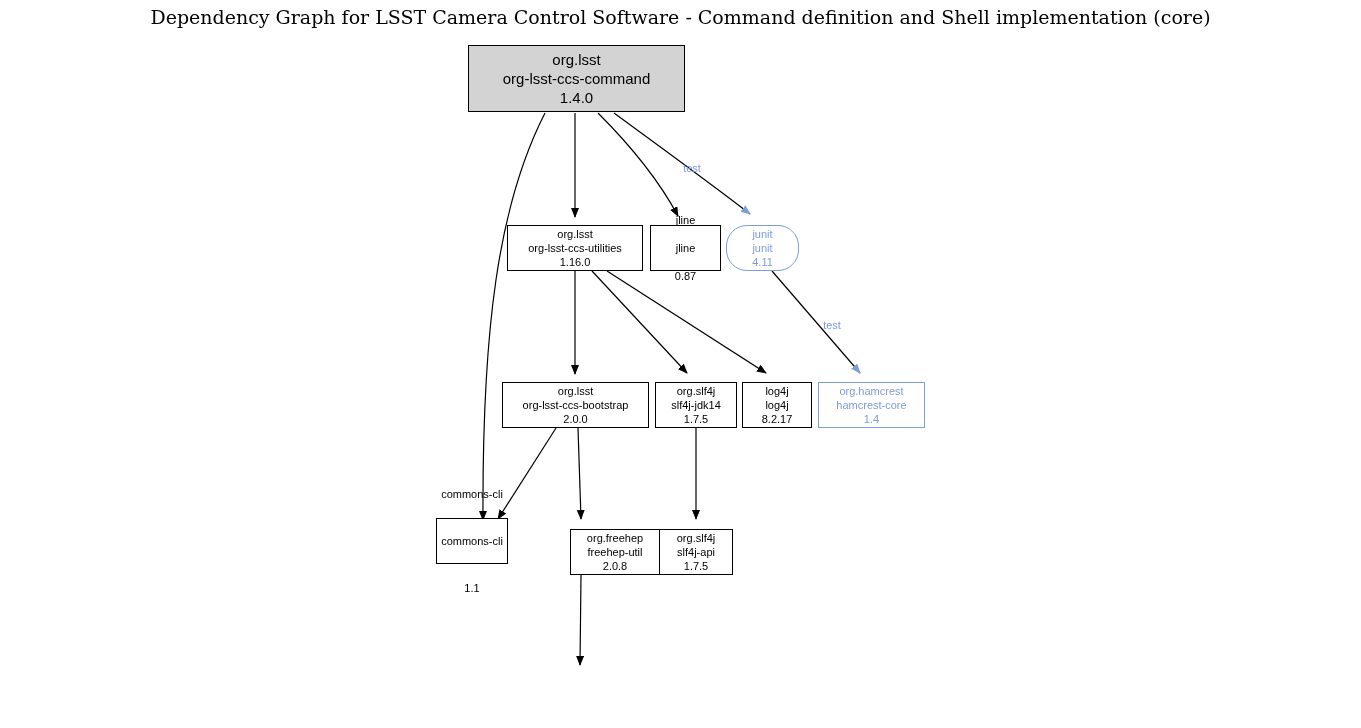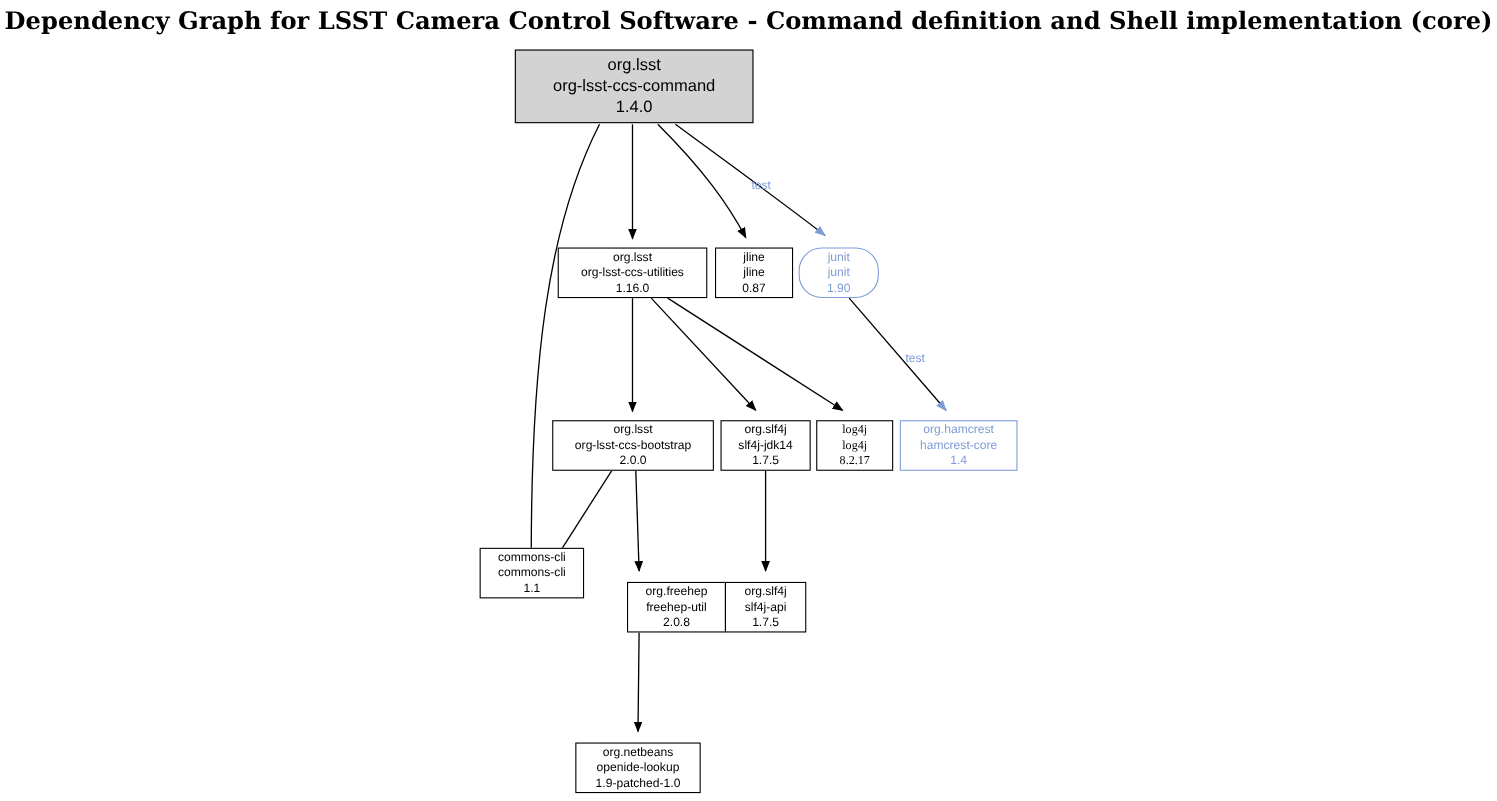--- a/index.html
+++ b/index.html
@@ -1,19 +1,19 @@
 <!DOCTYPE html>
 <html><head>
 <meta charset="utf-8">
 <style>
   html,body{margin:0;padding:0;background:#ffffff;}
   .canvas{position:relative;width:1361px;height:728px;background:#ffffff;
           font-family:"Liberation Sans",sans-serif;overflow:hidden;}
   .graph-title{position:absolute;top:6px;left:0;width:100%;text-align:center;
-          font-family:"DejaVu Serif",serif;font-size:22px;color:#000000;white-space:nowrap;font-weight:bold;}
+          font-family:"DejaVu Serif",serif;font-size:19px;color:#000000;white-space:nowrap;}
   svg.edge-layer{position:absolute;left:0;top:0;}
   .node{position:absolute;box-sizing:border-box;border:1px solid #000000;background:#ffffff;
         display:flex;flex-direction:column;justify-content:center;align-items:center;
         text-align:center;font-size:11px;line-height:14px;color:#000000;white-space:nowrap;}
   .node.root{font-size:15px;line-height:19px;}
   .edge{fill:none;stroke:#000000;stroke-width:1.2;}
   .edge-label{font-family:"Liberation Sans",sans-serif;font-size:11px;}
 </style>
 </head>
 <body>
@@ -54,73 +54,68 @@
     <div>org-lsst-ccs-command</div>
     <div>1.4.0</div>
   </div>
 
   <div class="node" style="left:507px;top:225px;width:136px;height:46px;">
     <div>org.lsst</div>
     <div>org-lsst-ccs-utilities</div>
     <div>1.16.0</div>
   </div>
 
-  <div class="node" style="left:650px;top:225px;width:71px;height:46px;">
+  <div class="node" style="left:650px;top:225px;width:71px;height:46px;gap:14px;">
     <div>jline</div>
     <div>jline</div>
     <div>0.87</div>
   </div>
 
   <div class="node test" style="left: 726px; top: 225px; width: 73px; height: 46px; border-color: rgb(126, 156, 216); color: rgb(126, 156, 216); border-radius: 21px;">
     <div>junit</div>
     <div>junit</div>
-    <div>1.90</div>
+    <div>4.11</div>
   </div>
 
   <div class="node" style="left:502px;top:382px;width:147px;height:46px;">
     <div>org.lsst</div>
     <div>org-lsst-ccs-bootstrap</div>
     <div>2.0.0</div>
   </div>
 
   <div class="node" style="left:655px;top:382px;width:82px;height:46px;">
     <div>org.slf4j</div>
     <div>slf4j-jdk14</div>
     <div>1.7.5</div>
   </div>
 
-  <div class="node" style="left:742px;top:382px;width:70px;height:46px;font-family:Liberation Serif, serif;">
+  <div class="node" style="left:742px;top:382px;width:70px;height:46px;">
     <div>log4j</div>
     <div>log4j</div>
     <div>8.2.17</div>
   </div>
 
   <div class="node test" style="left: 818px; top: 382px; width: 107px; height: 46px; border-color: rgb(126, 156, 216); color: rgb(126, 156, 216); text-align: right;">
     <div>org.hamcrest</div>
     <div>hamcrest-core</div>
     <div>1.4</div>
   </div>
 
-  <div class="node" style="left:436px;top:498px;width:95px;height:46px;">
+  <div class="node" style="left:436px;top:518px;width:72px;height:46px;gap:33px;">
     <div>commons-cli</div>
     <div>commons-cli</div>
     <div>1.1</div>
   </div>
 
   <div class="node" style="left:536px;top:529px;width:90px;height:46px;margin-left:34px;">
     <div>org.freehep</div>
     <div>freehep-util</div>
     <div>2.0.8</div>
   </div>
 
   <div class="node" style="left:659px;top:529px;width:74px;height:46px;">
     <div>org.slf4j</div>
     <div>slf4j-api</div>
     <div>1.7.5</div>
   </div>
 
-  <div class="node" style="left:523px;top:675px;width:114px;height:46px;">
-    <div>org.netbeans</div>
-    <div>openide-lookup</div>
-    <div>1.9-patched-1.0</div>
-  </div>
 
 </div>
 
 </body></html>

